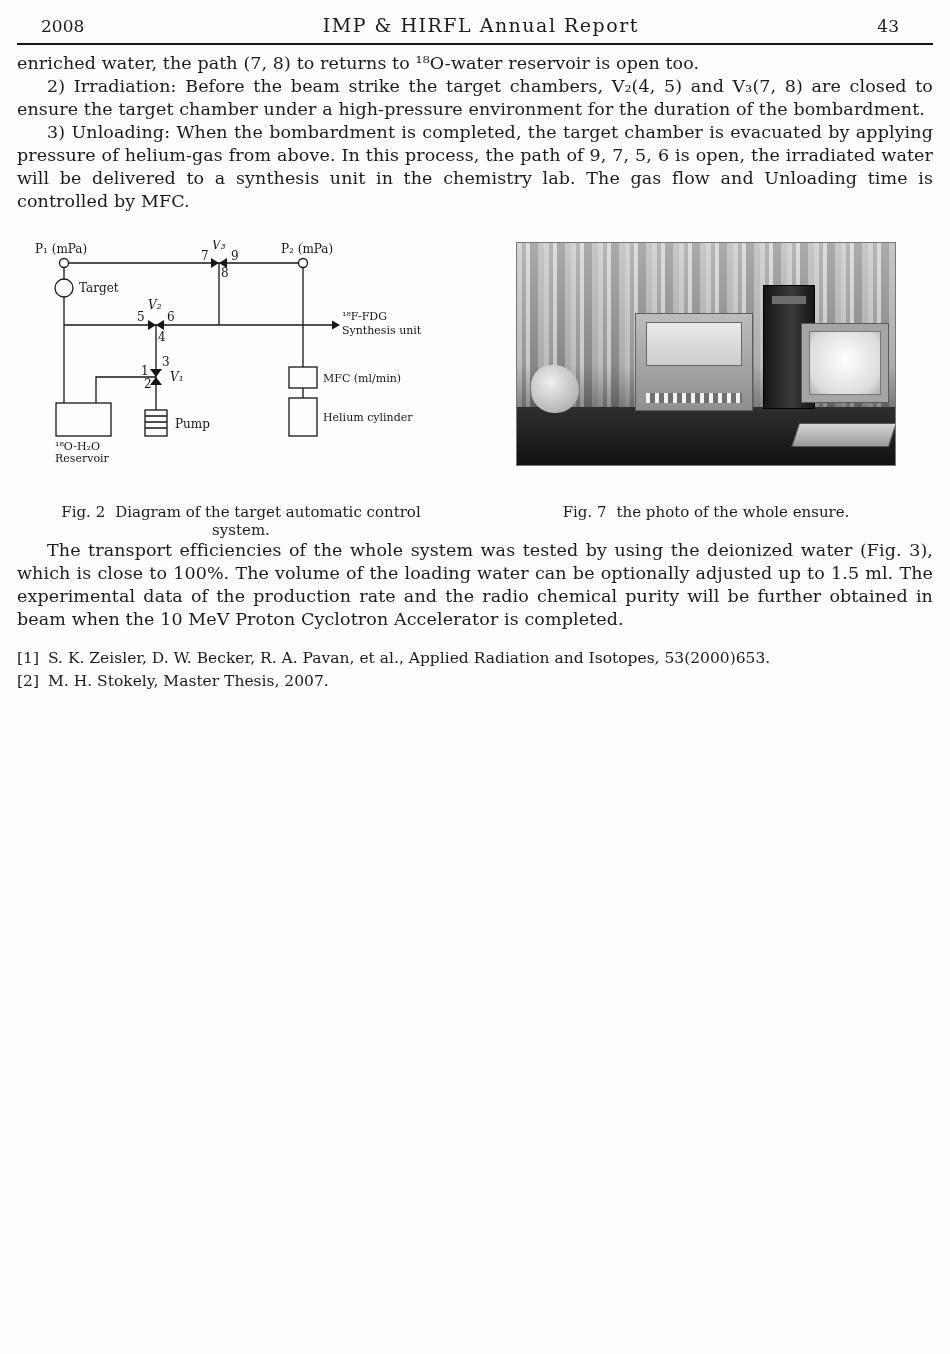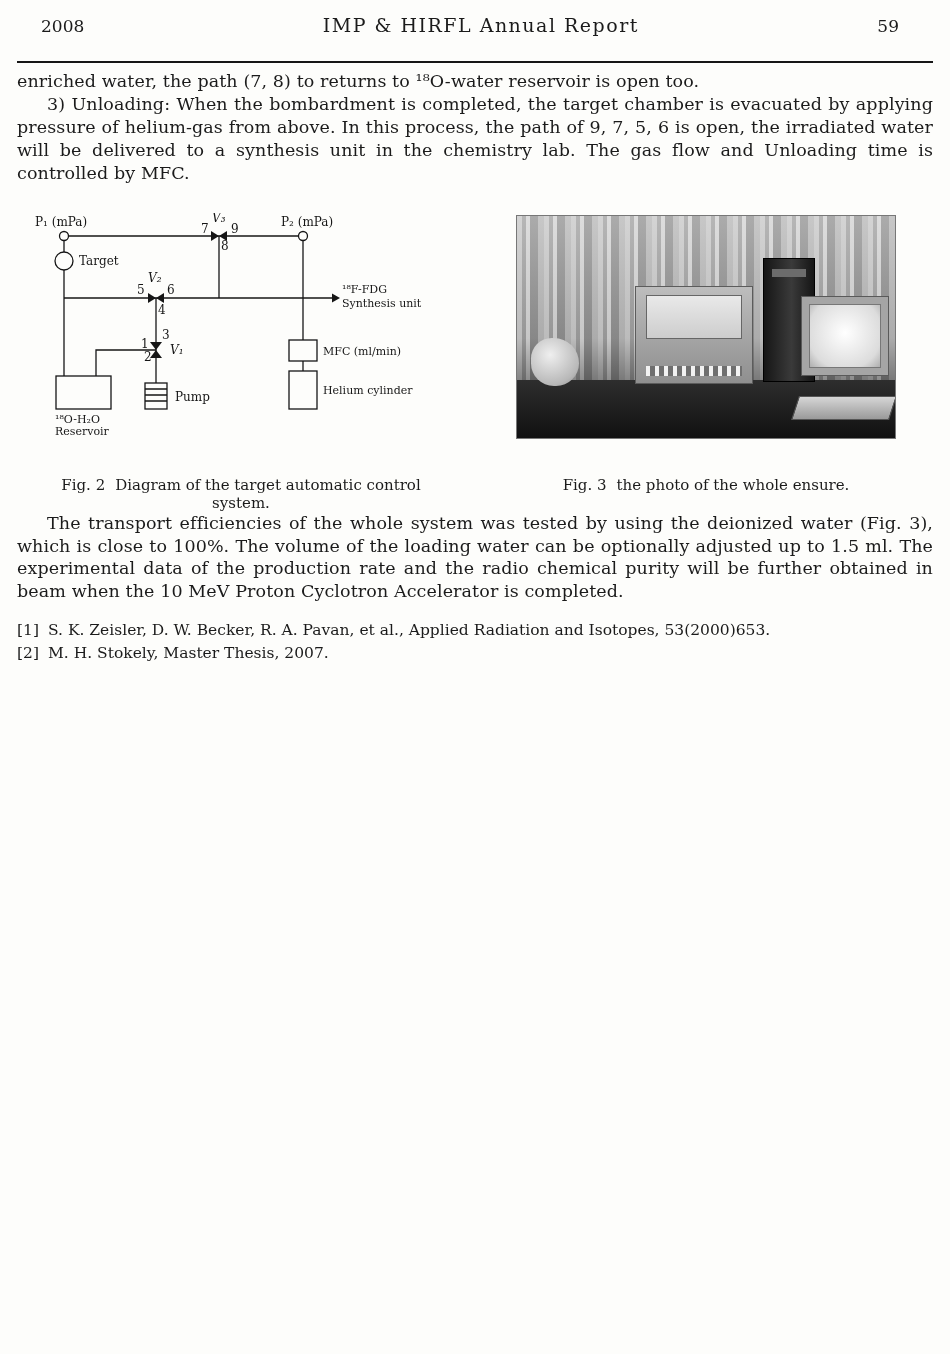--- a/index.html
+++ b/index.html
@@ -3,21 +3,21 @@
 <meta charset="utf-8">
 <style>
   html,body { margin:0; padding:0; background:#d9d9d9; }
   .page {
     width:950px; height:1354px; margin:0 auto; position:relative;
     background:#fdfdfb; color:#1b1b1b; overflow:hidden;
     font-family:"DejaVu Serif","Liberation Serif",serif;
   }
   
   .header {
-    margin:0 17px; padding:14px 6px 25px 6px;
+    margin:0 17px; padding:14px 6px 7px 6px;
     display:flex; justify-content:space-between; align-items:baseline;
     border-bottom:2.5px solid #161616;
   }
   .header .year { font-size:17px; padding-left:18px; }
   .header .title { font-size:19px; letter-spacing:1.5px; }
   .header .pagenum { font-size:17px; padding-right:28px; }
 
   .content { padding:7px 17px; }
   p.body-par {
     font-size:17.5px; line-height:1.31; text-align:justify; margin:0;
@@ -69,26 +69,27 @@
   .diagram-svg text.vlabel { font-style:italic; }
 </style>
 </head>
 <body>
 
 <div class="page">
 
   <div class="header">
     <span class="year">2008</span>
     <span class="title">IMP &amp; HIRFL Annual Report</span>
-    <span class="pagenum">59</span>
+    <span class="pagenum">43</span>
   </div>
 
   <div class="content">
 
     <p class="body-par p1">enriched water, the path (7, 8) to returns to ¹⁸O-water reservoir is open too.</p>
+    <p class="body-par indent">2) Irradiation: Before the beam strike the target chambers, V₂(4, 5) and V₃(7, 8) are closed to ensure the target chamber under a high-pressure environment for the duration of the bombardment.</p>
     <p class="body-par indent">3) Unloading: When the bombardment is completed, the target chamber is evacuated by applying pressure of helium-gas from above. In this process, the path of 9, 7, 5, 6 is open, the irradiated water will be delivered to a synthesis unit in the chemistry lab. The gas flow and Unloading time is controlled by MFC.</p>
 
     <div class="figures">
 
       <svg class="diagram-svg" width="420" height="248" viewBox="0 0 420 248" xmlns="http://www.w3.org/2000/svg">
 
         <path d="M33,23 H272"></path>
         <path d="M33,27.5 V39"></path>
         <path d="M33,57 V163"></path>
         <path d="M188,23 V85"></path>
@@ -156,21 +157,21 @@
         </div>
         <div class="keyboard"></div>
       </div>
     </div>
 
     <div class="captions">
       <div class="cap-left">
         <span class="cap-label">Fig. 2</span><span>Diagram of the target automatic control system.</span>
       </div>
       <div class="cap-right">
-        <span class="cap-label">Fig. 3</span><span>the photo of the whole ensure.</span>
+        <span class="cap-label">Fig. 7</span><span>the photo of the whole ensure.</span>
       </div>
     </div>
 
     <p class="body-par indent p4">The transport efficiencies of the whole system was tested by using the deionized water (Fig. 3), which is close to 100%. The volume of the loading water can be optionally adjusted up to 1.5 ml. The experimental data of the production rate and the radio chemical purity will be further obtained in beam when the 10 MeV Proton Cyclotron Accelerator is completed.</p>
 
 
     <div class="refs">
       <div class="ref-item">
         <span class="ref-label">[1]</span>
         <span>S. K. Zeisler, D. W. Becker, R. A. Pavan, et al., Applied Radiation and Isotopes, 53(2000)653.</span>

